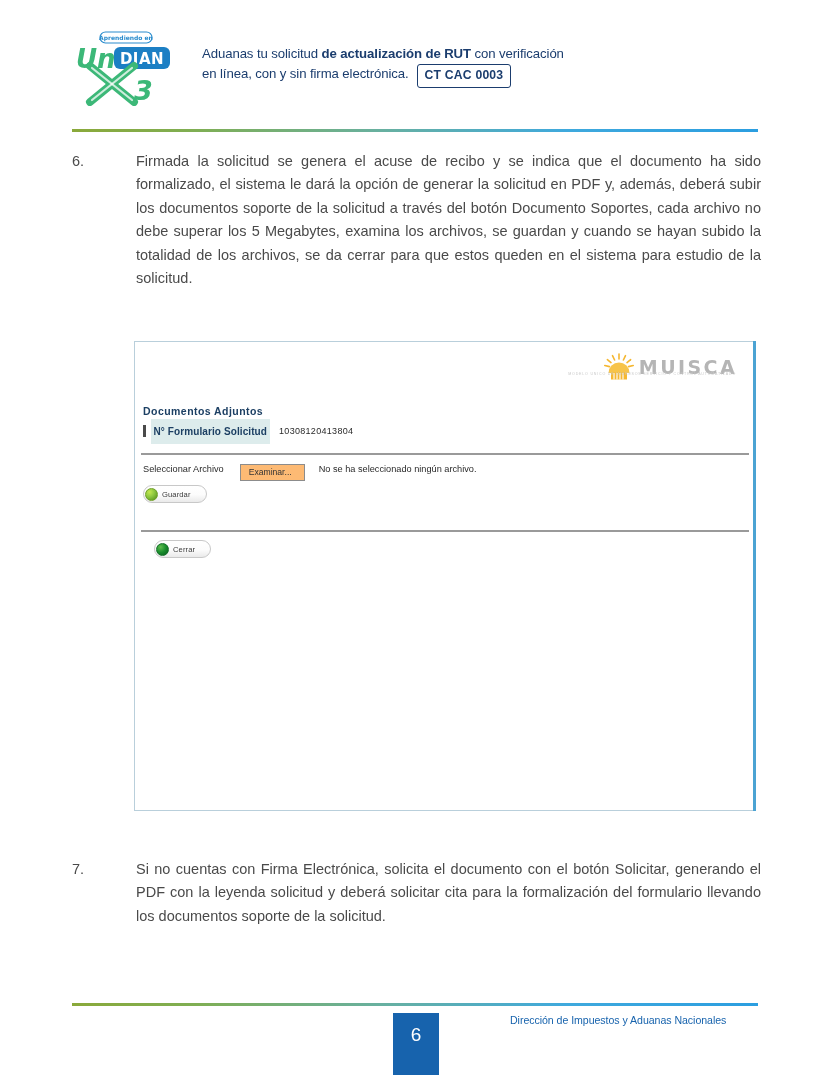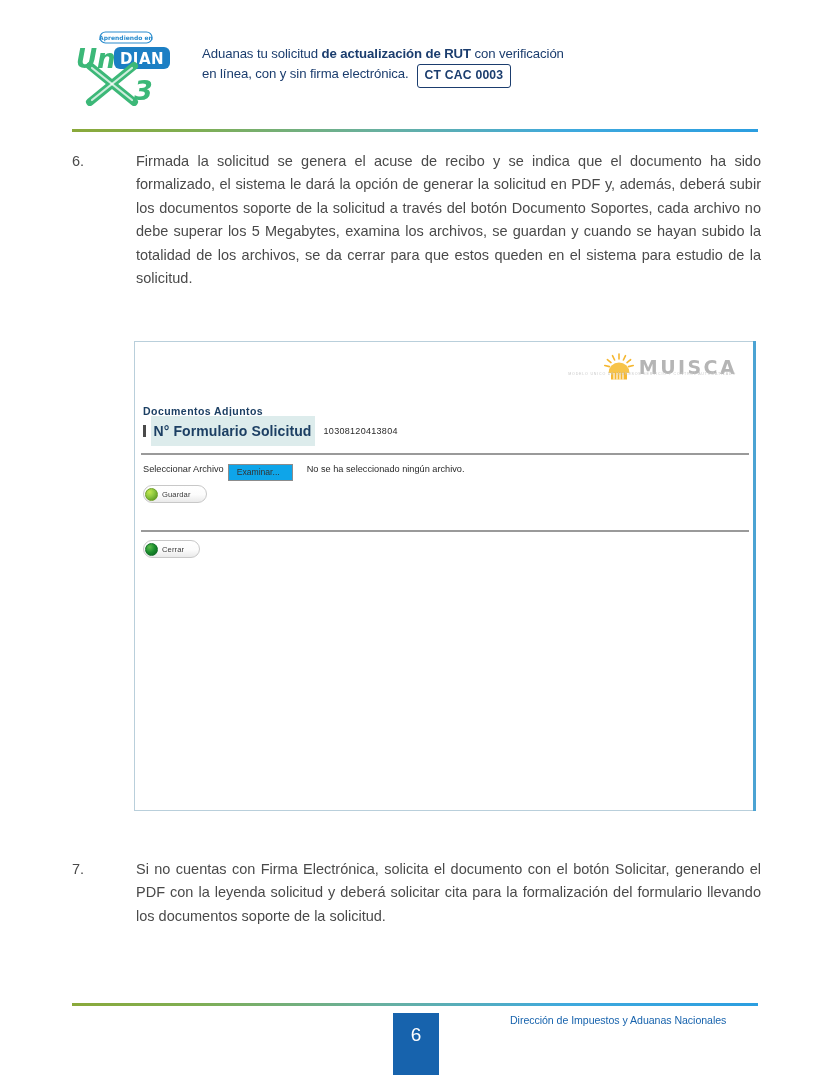--- a/index.html
+++ b/index.html
@@ -162,21 +162,21 @@
     height: 14px;
   }
   .form-tick {
     width: 2.5px;
     height: 12px;
     background: #4a4a4a;
     margin-right: 5px;
   }
   .form-label {
     background: #ddecec;
-    font-size: 14px;
+    font-size: 10px;
     color: #1c3f63;
     font-weight: bold;
     padding: 7px 3px;
     letter-spacing: 0.1px;
   }
   .form-value {
     font-size: 9px;
     color: #2a2a2a;
     margin-left: 9px;
     letter-spacing: 0.3px;
@@ -204,23 +204,23 @@
     left: 8px;
     top: 122px;
     display: flex;
     align-items: flex-start;
   }
   .file-row-label {
     font-size: 9.2px;
     color: #2a2a2a;
   }
   .browse-btn {
-    margin-left: 4px;
+    margin-left: 16px;
     border: 1px solid #8c8c8c;
-    background: #0ea5e9;
+    background: #fdba74;
     font-size: 8.6px;
     color: #333;
     padding: 2px 12px 2px 8px;
     min-width: 52px;
     box-sizing: border-box;
     line-height: 11px;
   }
   .file-status {
     margin-left: 14px;
     font-size: 9.2px;
@@ -255,21 +255,21 @@
     box-sizing: border-box;
   }
   .muisca-btn .btn-text {
     font-size: 7.6px;
     color: #3a3a3a;
     padding-right: 13px;
     letter-spacing: 0.1px;
   }
 
   #btn-guardar { left: 8px; top: 143px; }
-  #btn-cerrar  { left: 8px; top: 198px; }
+  #btn-cerrar  { left: 19px; top: 198px; }
 
   
   .rule-bottom {
     position: absolute;
     left: 72px;
     top: 1003px;
     width: 686px;
     height: 2.5px;
     background: linear-gradient(to right, #8aa93a 0%, #7fae53 18%, #68b0a0 45%, #3fa9dd 72%, #2b9ee0 100%);
   }

